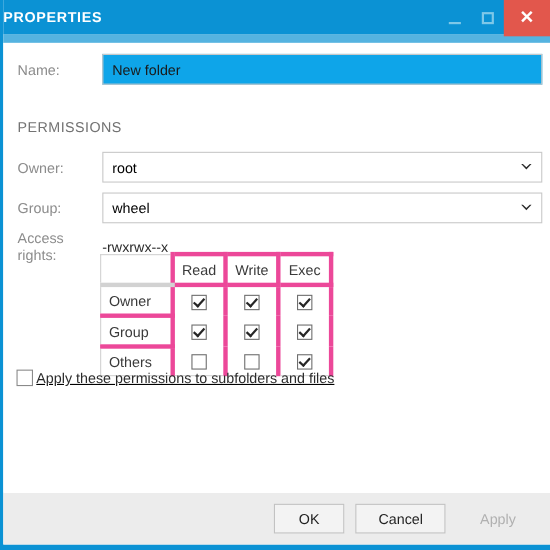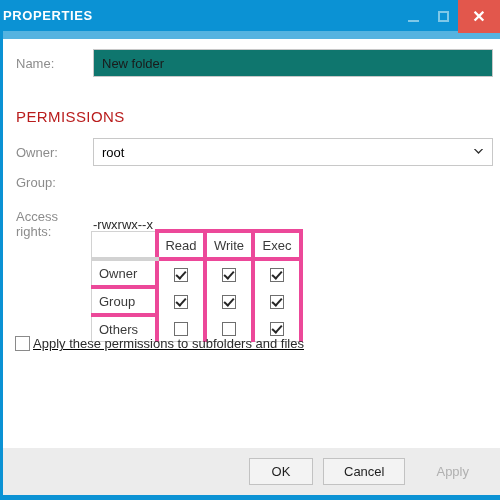--- a/index.html
+++ b/index.html
@@ -109,21 +109,21 @@
     font-size: 13px;
     width: 77px;
     flex: 0 0 77px;
     user-select: none;
   }
   .text-input {
     flex: 1 1 auto;
     height: 28px;
     box-sizing: border-box;
     border: 1px solid #c8c8c8;
-    background: #0f766e;
+    background: #0ea5e9;
     color: #1a1a1a;
     font-size: 13px;
     font-family: "Liberation Sans", sans-serif;
     padding: 8px 8px;
     outline: none;
   }
   .select-wrap {
     flex: 1 1 auto;
     position: relative;
     height: 28px;
@@ -147,22 +147,22 @@
     top: 50%;
     transform: translateY(-50%);
     pointer-events: none;
     line-height: 0;
   }
 
   .section-title {
     position: absolute;
     left: 13px;
     top: 69px;
-    font-size: 15px;
-    color: #b91c1c;
+    font-size: 13px;
+    color: #737373;
     letter-spacing: 0.4px;
     user-select: none;
   }
 
   .access-value {
     font-size: 13px;
     color: #2b2b2b;
   }
 
   
@@ -313,20 +313,28 @@
         <span class="chev">
           <svg width="11" height="7" viewBox="0 0 11 7">
               <path d="M0.8 0.6 L5.5 5.6 L10.2 0.6 L8.6 0.6 L5.5 3.6 L2.4 0.6 Z" fill="#2b2b2b"></path>
             </svg>
         </span>
       </div>
     </div>
 
     <div class="field-row" style="top:136px;">
       <span class="field-label">Group:</span>
+      <div class="select-wrap">
+        <div class="select-box">wheel</div>
+        <span class="chev">
+          <svg width="11" height="7" viewBox="0 0 11 7">
+              <path d="M0.8 0.6 L5.5 5.6 L10.2 0.6 L8.6 0.6 L5.5 3.6 L2.4 0.6 Z" fill="#2b2b2b"></path>
+            </svg>
+        </span>
+      </div>
     </div>
 
     <div class="field-row" style="top:170px;">
       <span class="field-label">Access rights:</span>
       <span class="access-value">-rwxrwx--x</span>
     </div>
 
     <table class="perm-table">
       <thead>
         <tr>

